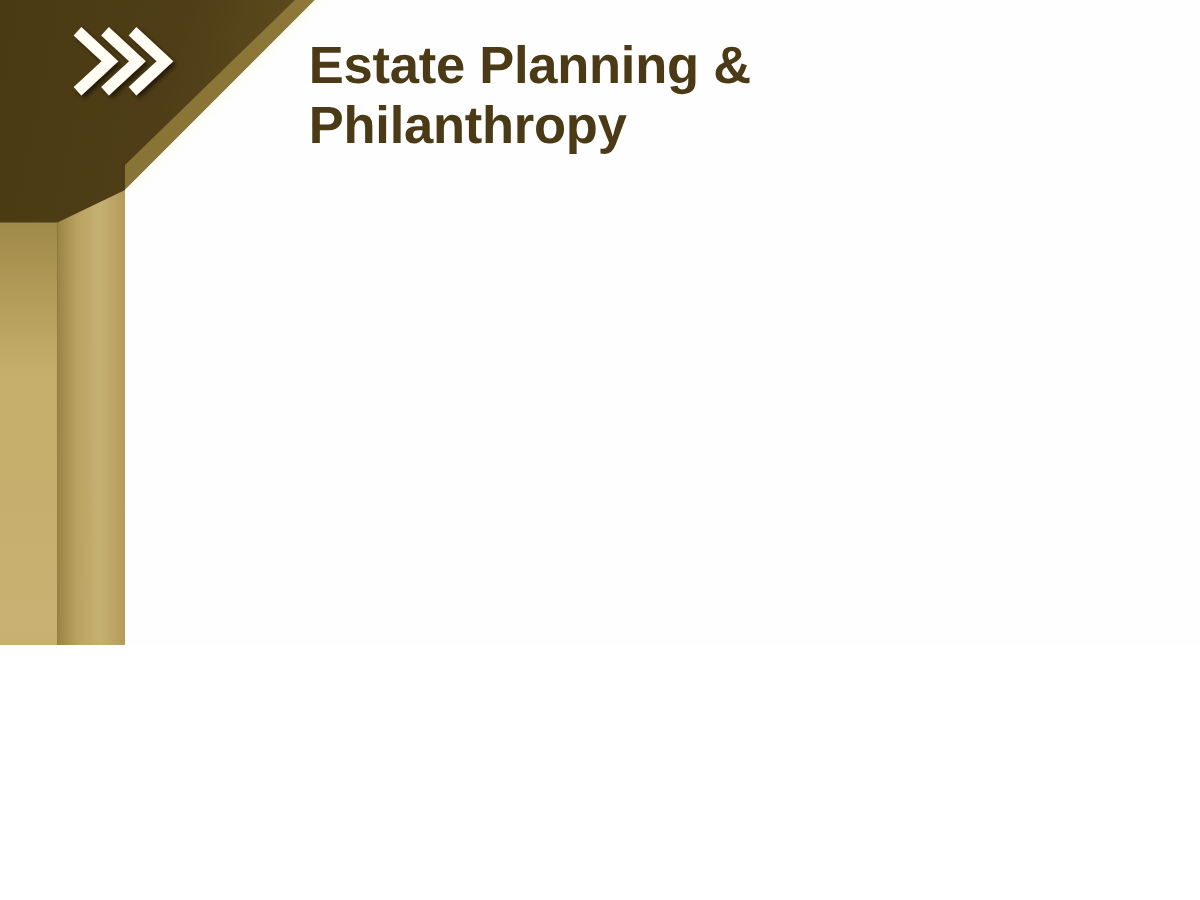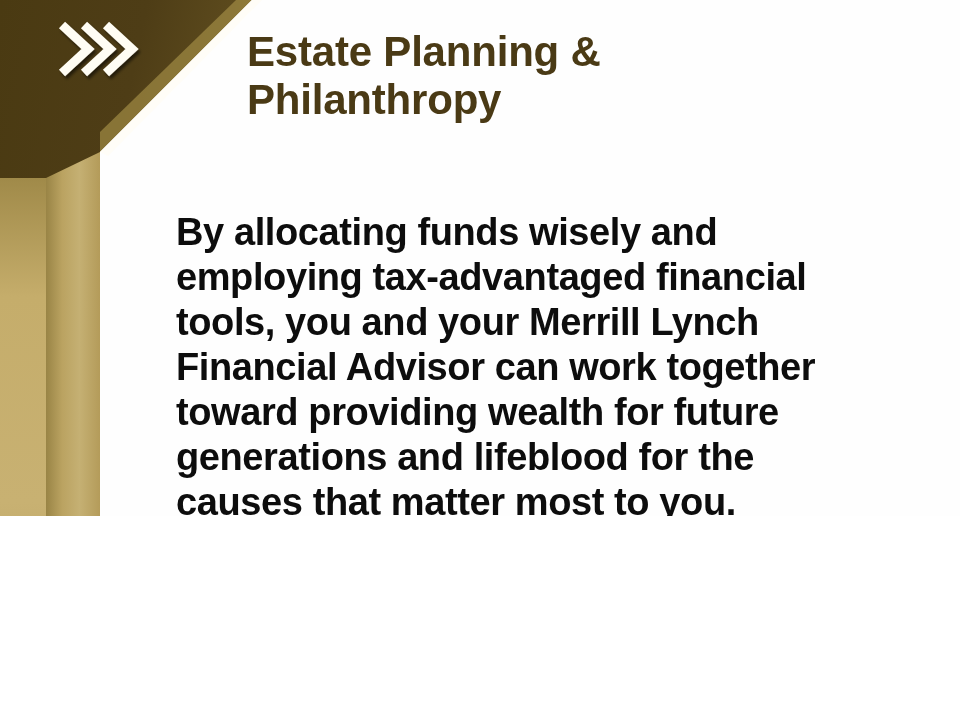--- a/index.html
+++ b/index.html
@@ -190,21 +190,14 @@
       <polygon points="92,650 126,626 168,650 168,692 126,716 92,692" fill="url(#gradBlockSide2)"></polygon>
       <polygon points="92,650 126,626 168,650 126,674" fill="#b6bba0"></polygon>
 
       <polygon points="98,568 128,548 160,568 160,604 128,624 98,604" fill="url(#gradBlockSide2)" opacity="0.9"></polygon>
     </g>
   </svg>
 
   <h1 id="title">Estate Planning &amp;
 Philanthropy</h1>
 
-  <p id="body-text">By allocating funds wisely and
-employing tax-advantaged financial
-tools, you and your Merrill Lynch
-Financial Advisor can work together
-toward providing wealth for future
-generations and lifeblood for the
-causes that matter most to you.</p>
 
 </div>
 
 </body></html>

